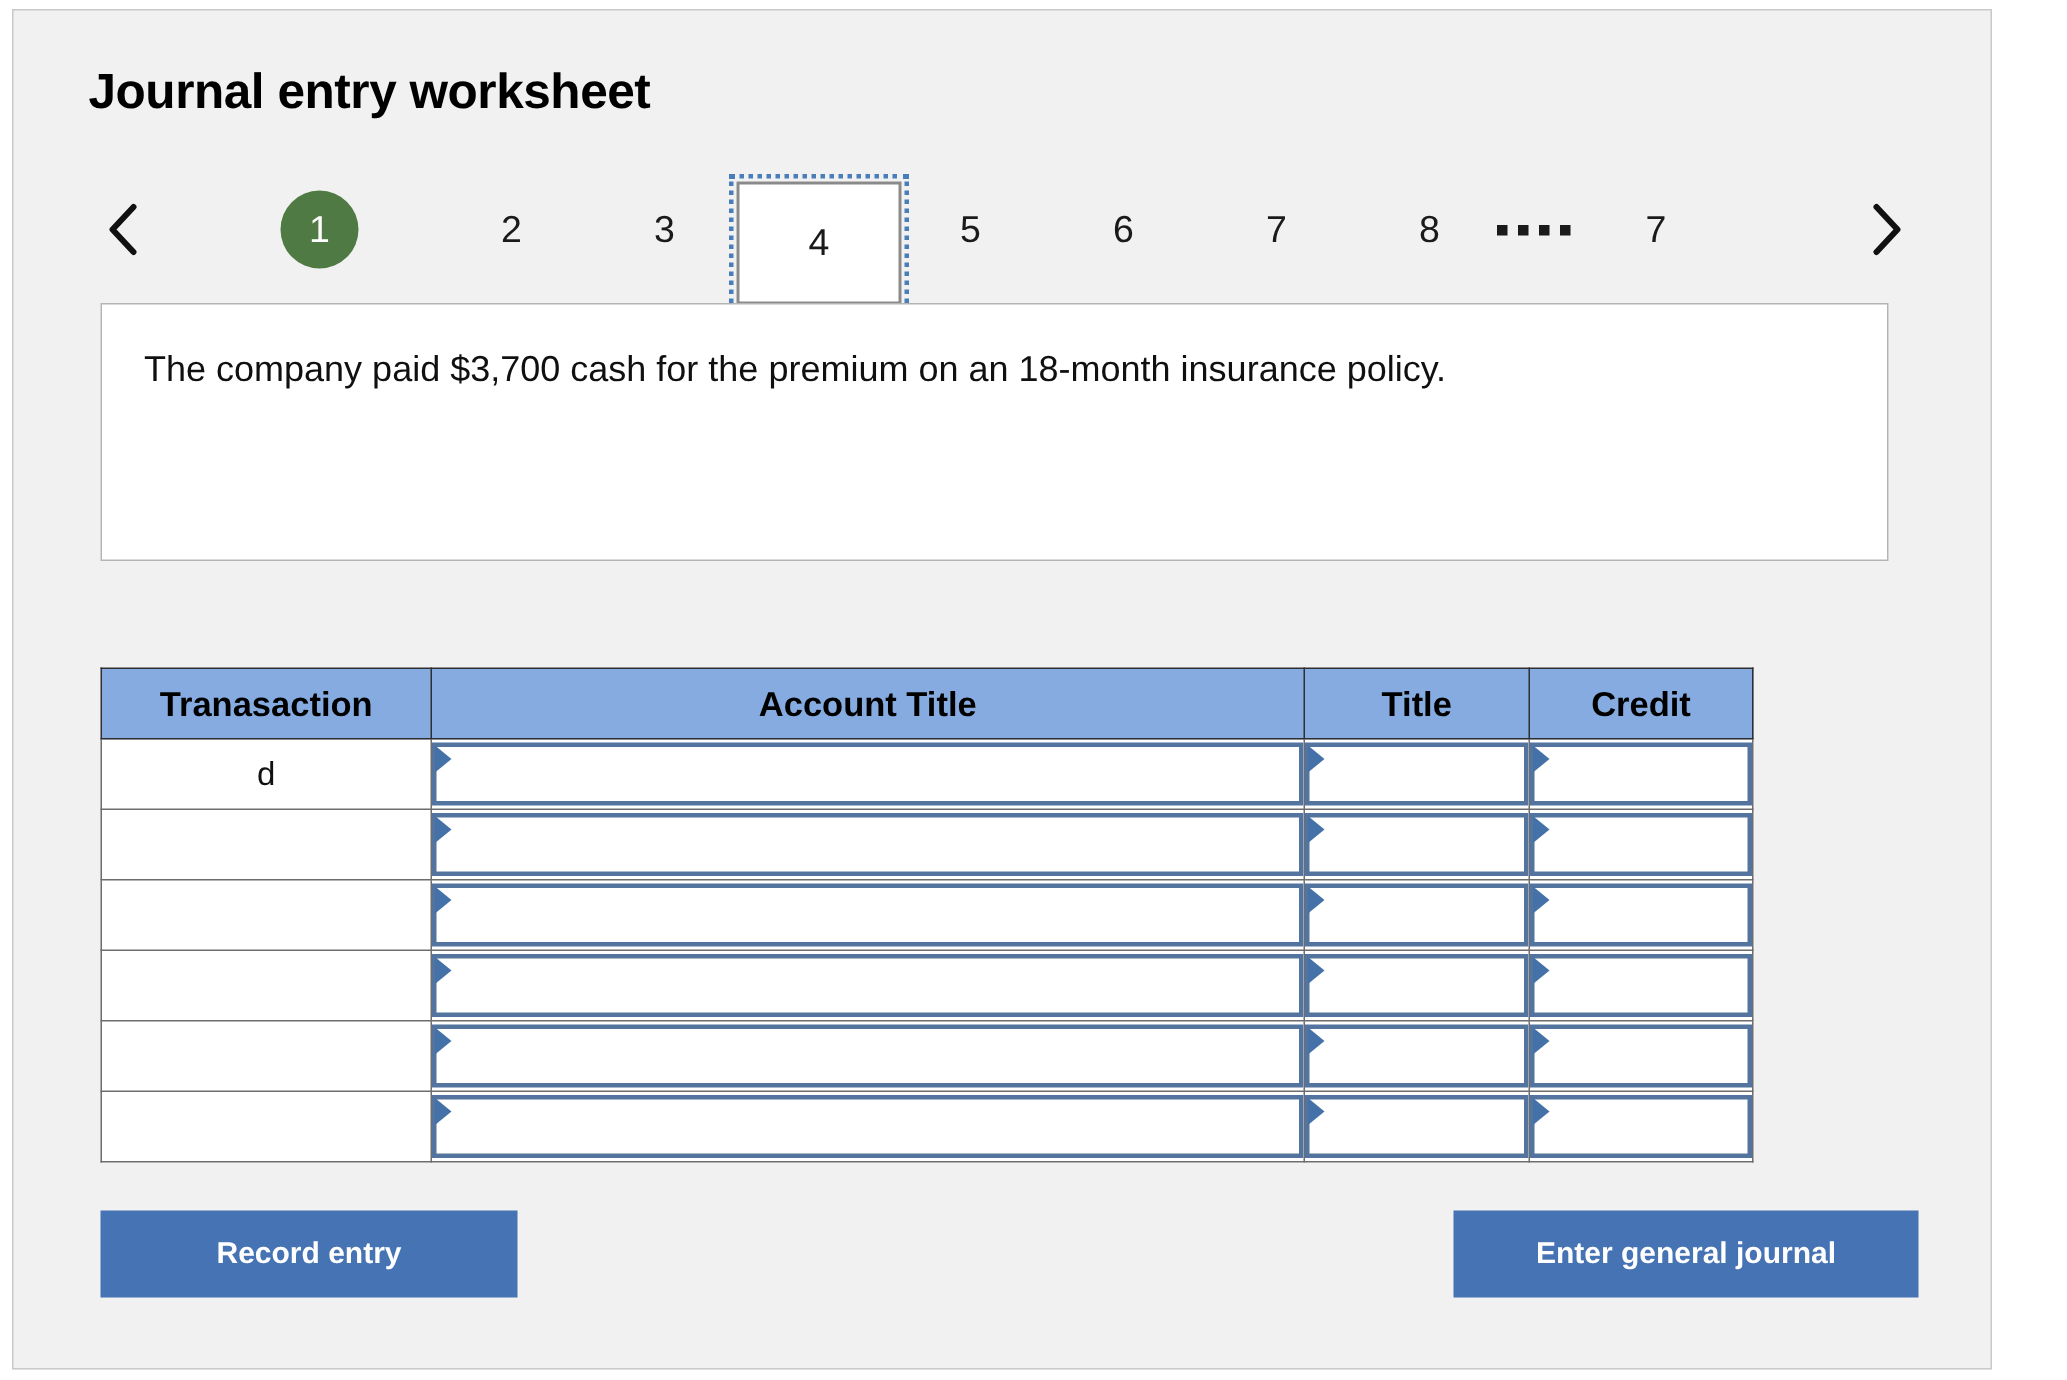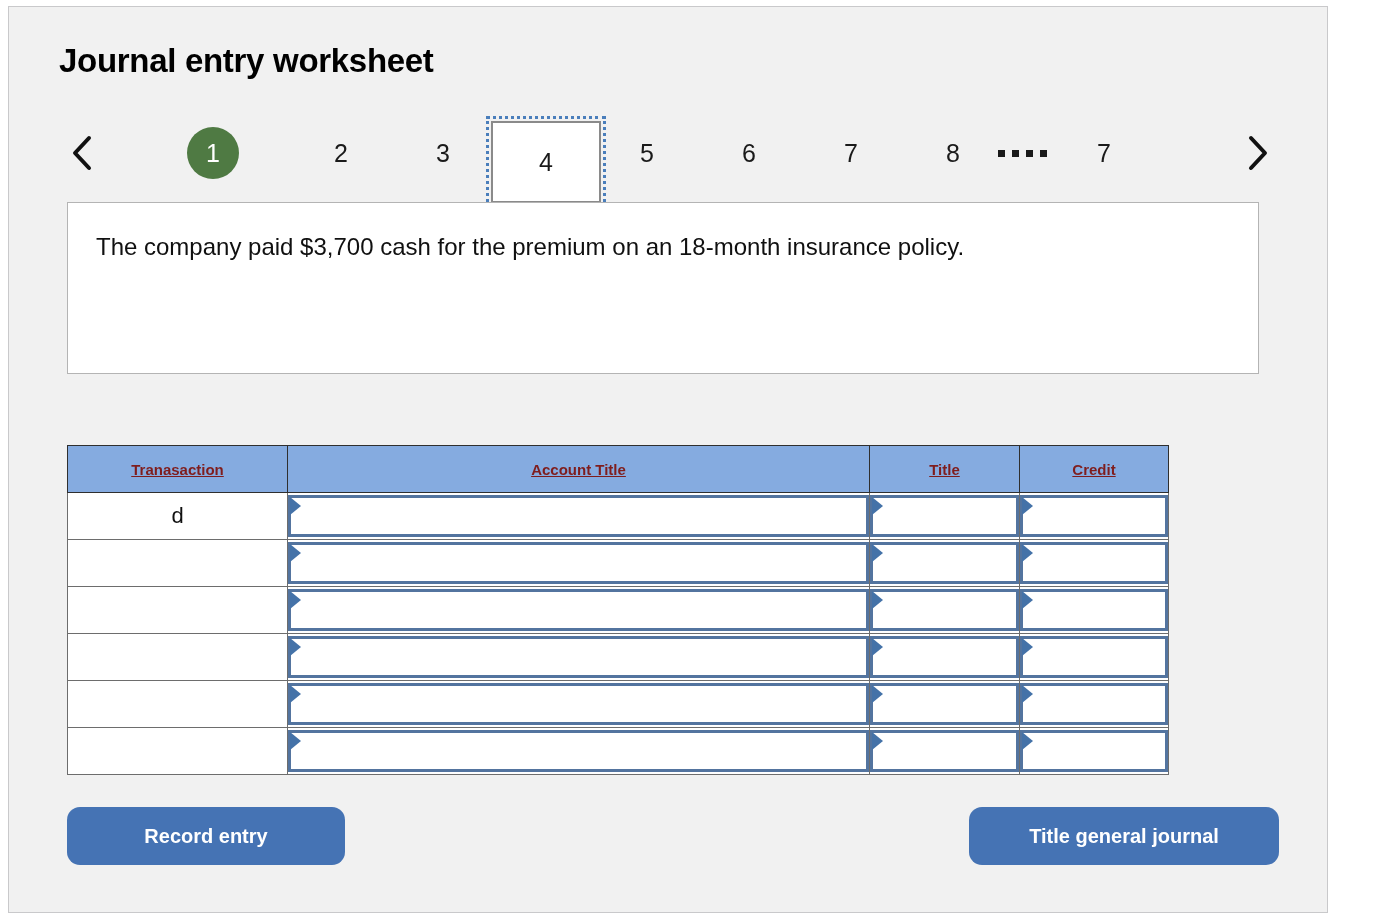--- a/index.html
+++ b/index.html
@@ -145,26 +145,25 @@
     left: 58px;
     top: 438px;
     width: 1101px;
     border-collapse: collapse;
     table-layout: fixed;
   }
   .jtable th {
     background: #85abe0;
     border: 1px solid #2f2f2f;
     height: 46px;
-    font-size: 15px;
+    font-size: 23px;
     font-weight: bold;
-    color: #7f1d1d;
+    color: #000000;
     text-align: center;
     padding: 0;
-    text-decoration: underline;
   }
   .jtable td {
     border: 1px solid #6d6d6d;
     height: 46px;
     padding: 0;
     background: #ffffff;
     vertical-align: middle;
   }
   .col-trans { width: 220px; }
   .col-acct  { width: 582px; }
@@ -195,21 +194,21 @@
     border-bottom: 9px solid transparent;
     border-left: 11px solid #4472a8;
   }
   td.input-cell { border: 1px solid #6d6d6d; padding: 0; }
 
   
   .btn {
     position: absolute;
     height: 58px;
     border: none;
-    border-radius: 13px;
+    border-radius: 0;
     background: #4573b4;
     color: #ffffff;
     font-size: 20px;
     font-weight: bold;
     font-family: "Liberation Sans", "DejaVu Sans", sans-serif;
     cursor: pointer;
     padding: 0;
   }
   .btn-record  { left: 58px;  top: 800px; width: 278px; }
   .btn-clear   { left: 413px; top: 800px; width: 278px; }
@@ -387,16 +386,16 @@
             <td class="input-cell">
               <div class="cell-input-wrap">
                 <span class="tri"></span>
               </div>
             </td>
           </tr>
         </tbody>
     </table>
 
     <button class="btn btn-record">Record entry</button>
-    <button class="btn btn-view">Title general journal</button>
+    <button class="btn btn-view">Enter general journal</button>
 
   </div>
 </div>
 
 </body></html>

